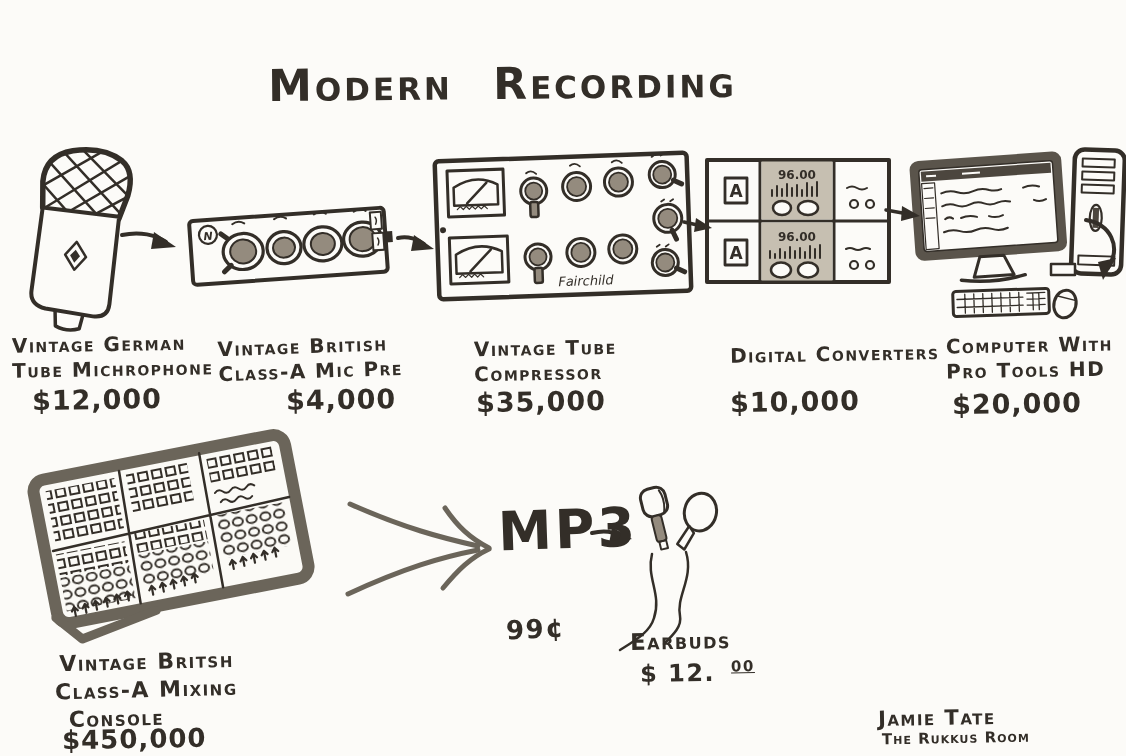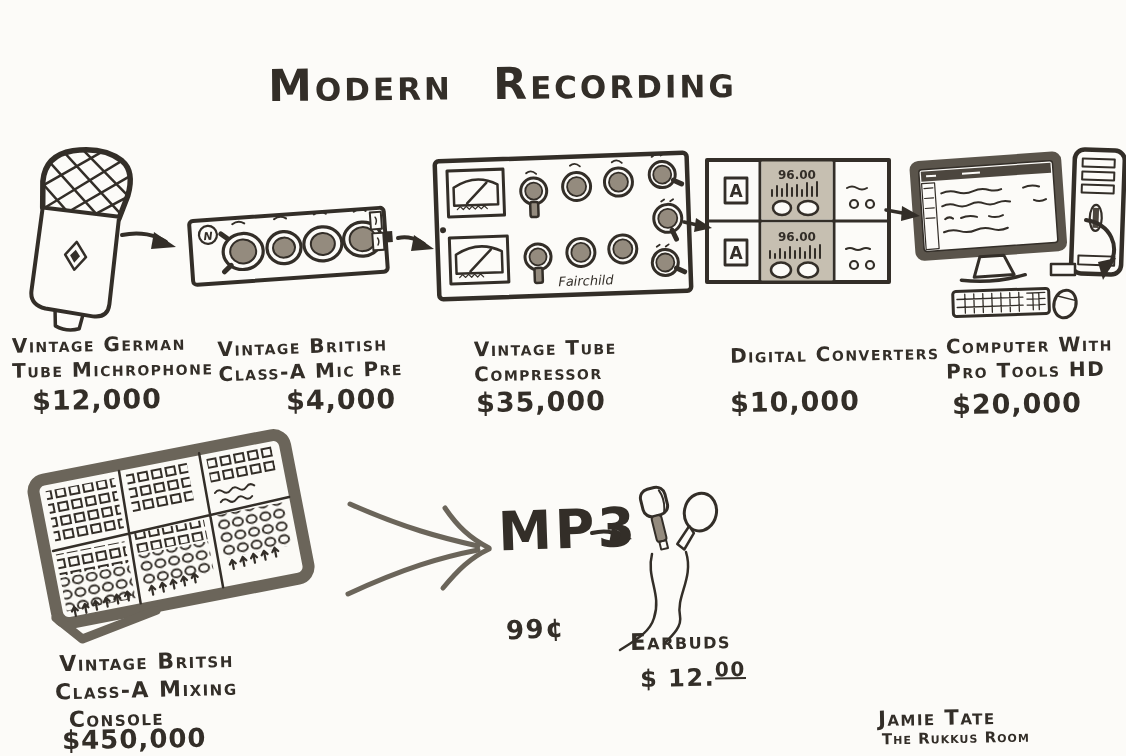--- a/index.html
+++ b/index.html
@@ -14,21 +14,21 @@
     font-weight:700;
     letter-spacing:1.5px;
     color:#332e28;
     white-space:nowrap;
     position:absolute;
   }
   .title{font-size:44px;letter-spacing:3px;word-spacing:22px;transform:rotate(-0.5deg);}
   .lbl{font-size:20px;line-height:25px;}
   .price{font-size:27px;letter-spacing:1px;}
   .mp3{font-size:54px;letter-spacing:3px;transform:rotate(-2deg);}
-  .cents{font-size:20px;vertical-align:super;text-decoration:underline;}
+  .cents{font-size:15px;vertical-align:super;text-decoration:underline;margin-left:16px;}
   .sig1{font-size:21px;}
   .sig2{font-size:15px;letter-spacing:1px;}
   svg{position:absolute;overflow:visible;}
   .ink{stroke:#332e28;fill:none;stroke-linecap:round;stroke-linejoin:round;}
   .pencil{stroke:#6b655a;fill:none;stroke-linecap:round;stroke-linejoin:round;}
   .shade{fill:#948b7e;}
   .shadeL{fill:#c6bfb1;}
   .paper{fill:#fcfbf8;}
   text{font-family:"DejaVu Sans",sans-serif;fill:#332e28;}
 </style>

